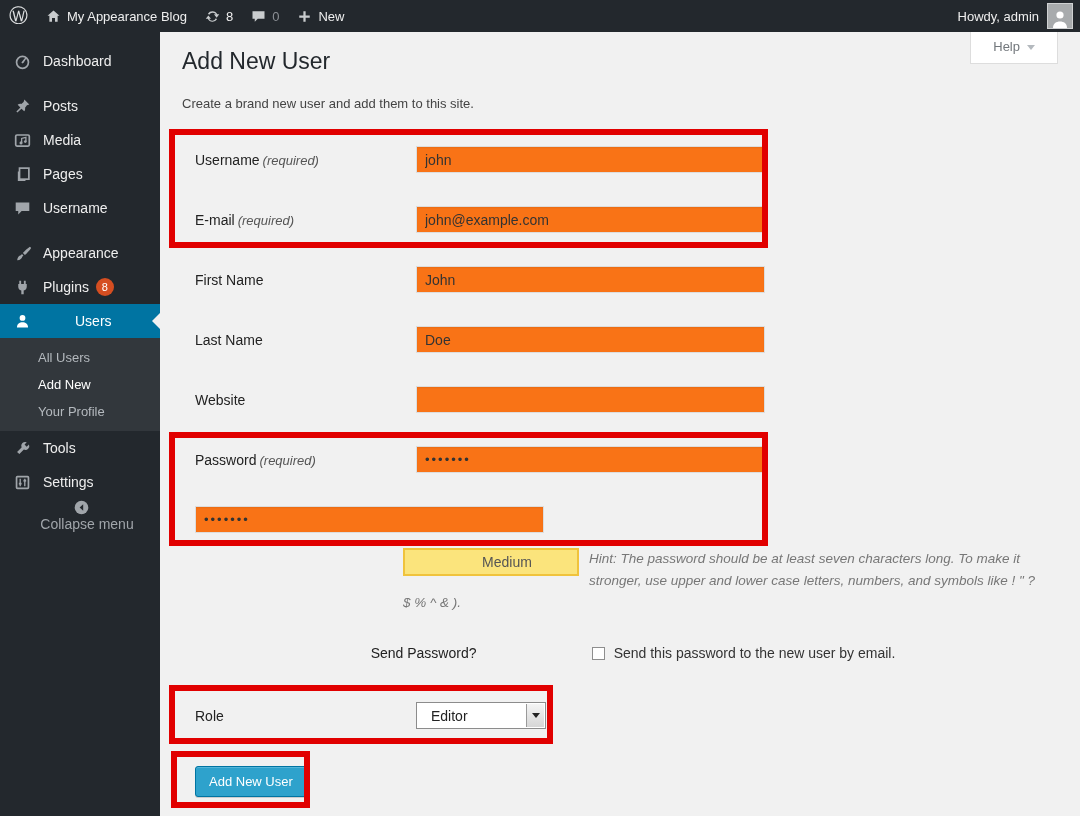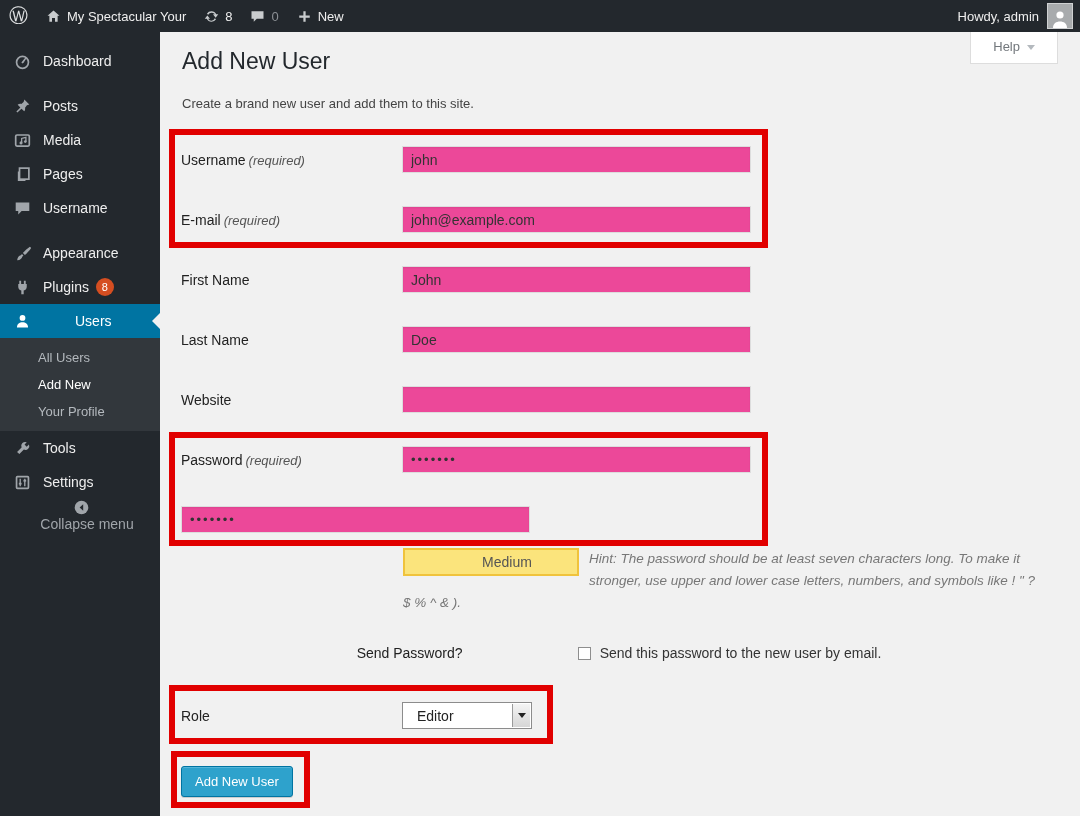--- a/index.html
+++ b/index.html
@@ -44,24 +44,24 @@
   
   .content { position:absolute; left:160px; top:32px; width:920px; height:784px; }
   .help-tab { position:absolute; top:0; right:22px; background:#fff; border:1px solid #ddd; border-top:none;
               padding:7px 22px 9px; color:#72777c; font-size:13px; display:flex; align-items:center;
               gap:7px; cursor:pointer; }
   .help-caret { width:0; height:0; border-left:4px solid transparent; border-right:4px solid transparent;
                 border-top:5px solid #b4b9be; margin-top:2px; }
   .page-title { position:absolute; left:22px; top:16px; font-size:23px; font-weight:400; color:#23282d; }
   .page-desc { position:absolute; left:22px; top:64px; font-size:13px; color:#444; }
 
-  .row { position:absolute; left:21px; width:876px; display:flex; align-items:center; }
+  .row { position:absolute; left:35px; width:876px; display:flex; align-items:center; }
   .f-label { width:221px; font-size:14px; color:#222; }
   .req { font-style:italic; font-size:13px; color:#555; margin-left:3px; }
-  .txt { width:349px; height:27px; border:1px solid #ddd; background:#ec4899; font-size:14px; color:#333;
+  .txt { width:349px; height:27px; border:1px solid #ddd; background:#f97316; font-size:14px; color:#333;
          padding:0 8px; box-shadow:inset 0 1px 2px rgba(0,0,0,.07); outline:none;
          font-family:"Liberation Sans", sans-serif; }
   .txt.pw { font-size:13px; letter-spacing:2px; }
 
   .meter-hint { position:absolute; left:243px; top:516px; width:637px; font-size:13.5px; }
   .strength-meter { float:left; width:176px; height:28px; line-height:24px; text-align:center;
                     background:#fbe47c; border:2px solid #f0c33c; color:#555; font-size:14px;
                     margin:0 10px 4px 0;padding-left:32px; }
   .pw-hint { font-style:italic; color:#777; line-height:22px; }
 
@@ -96,21 +96,21 @@
   <div class="ab-left">
     <div class="ab-item">
       <span class="wp-logo-glyph">Ⓦ</span>
     </div>
     <div class="ab-item">
       <span class="ab-icon">
         <svg viewBox="0 0 20 20">
             <path d="M10 2 L18 9 H15.5 V17 H12 V12 H8 V17 H4.5 V9 H2 Z"></path>
           </svg>
       </span>
-      <span>My Spectacular Your</span>
+      <span>My Appearance Blog</span>
     </div>
     <div class="ab-item">
       <span class="ab-icon">
         <svg viewBox="0 0 20 20">
             <path d="M10 3a7 7 0 0 1 6.3 4H19l-3.5 4.5L12 7h2.6A5 5 0 0 0 10 5 5 5 0 0 0 5.6 7.6L3.9 6.3A7 7 0 0 1 10 3zM10 17a7 7 0 0 1-6.3-4H1l3.5-4.5L8 13H5.4a5 5 0 0 0 9-.6l1.7 1.3A7 7 0 0 1 10 17z"></path>
           </svg>
       </span>
       <span class="ab-count">8</span>
     </div>
     <div class="ab-item">

